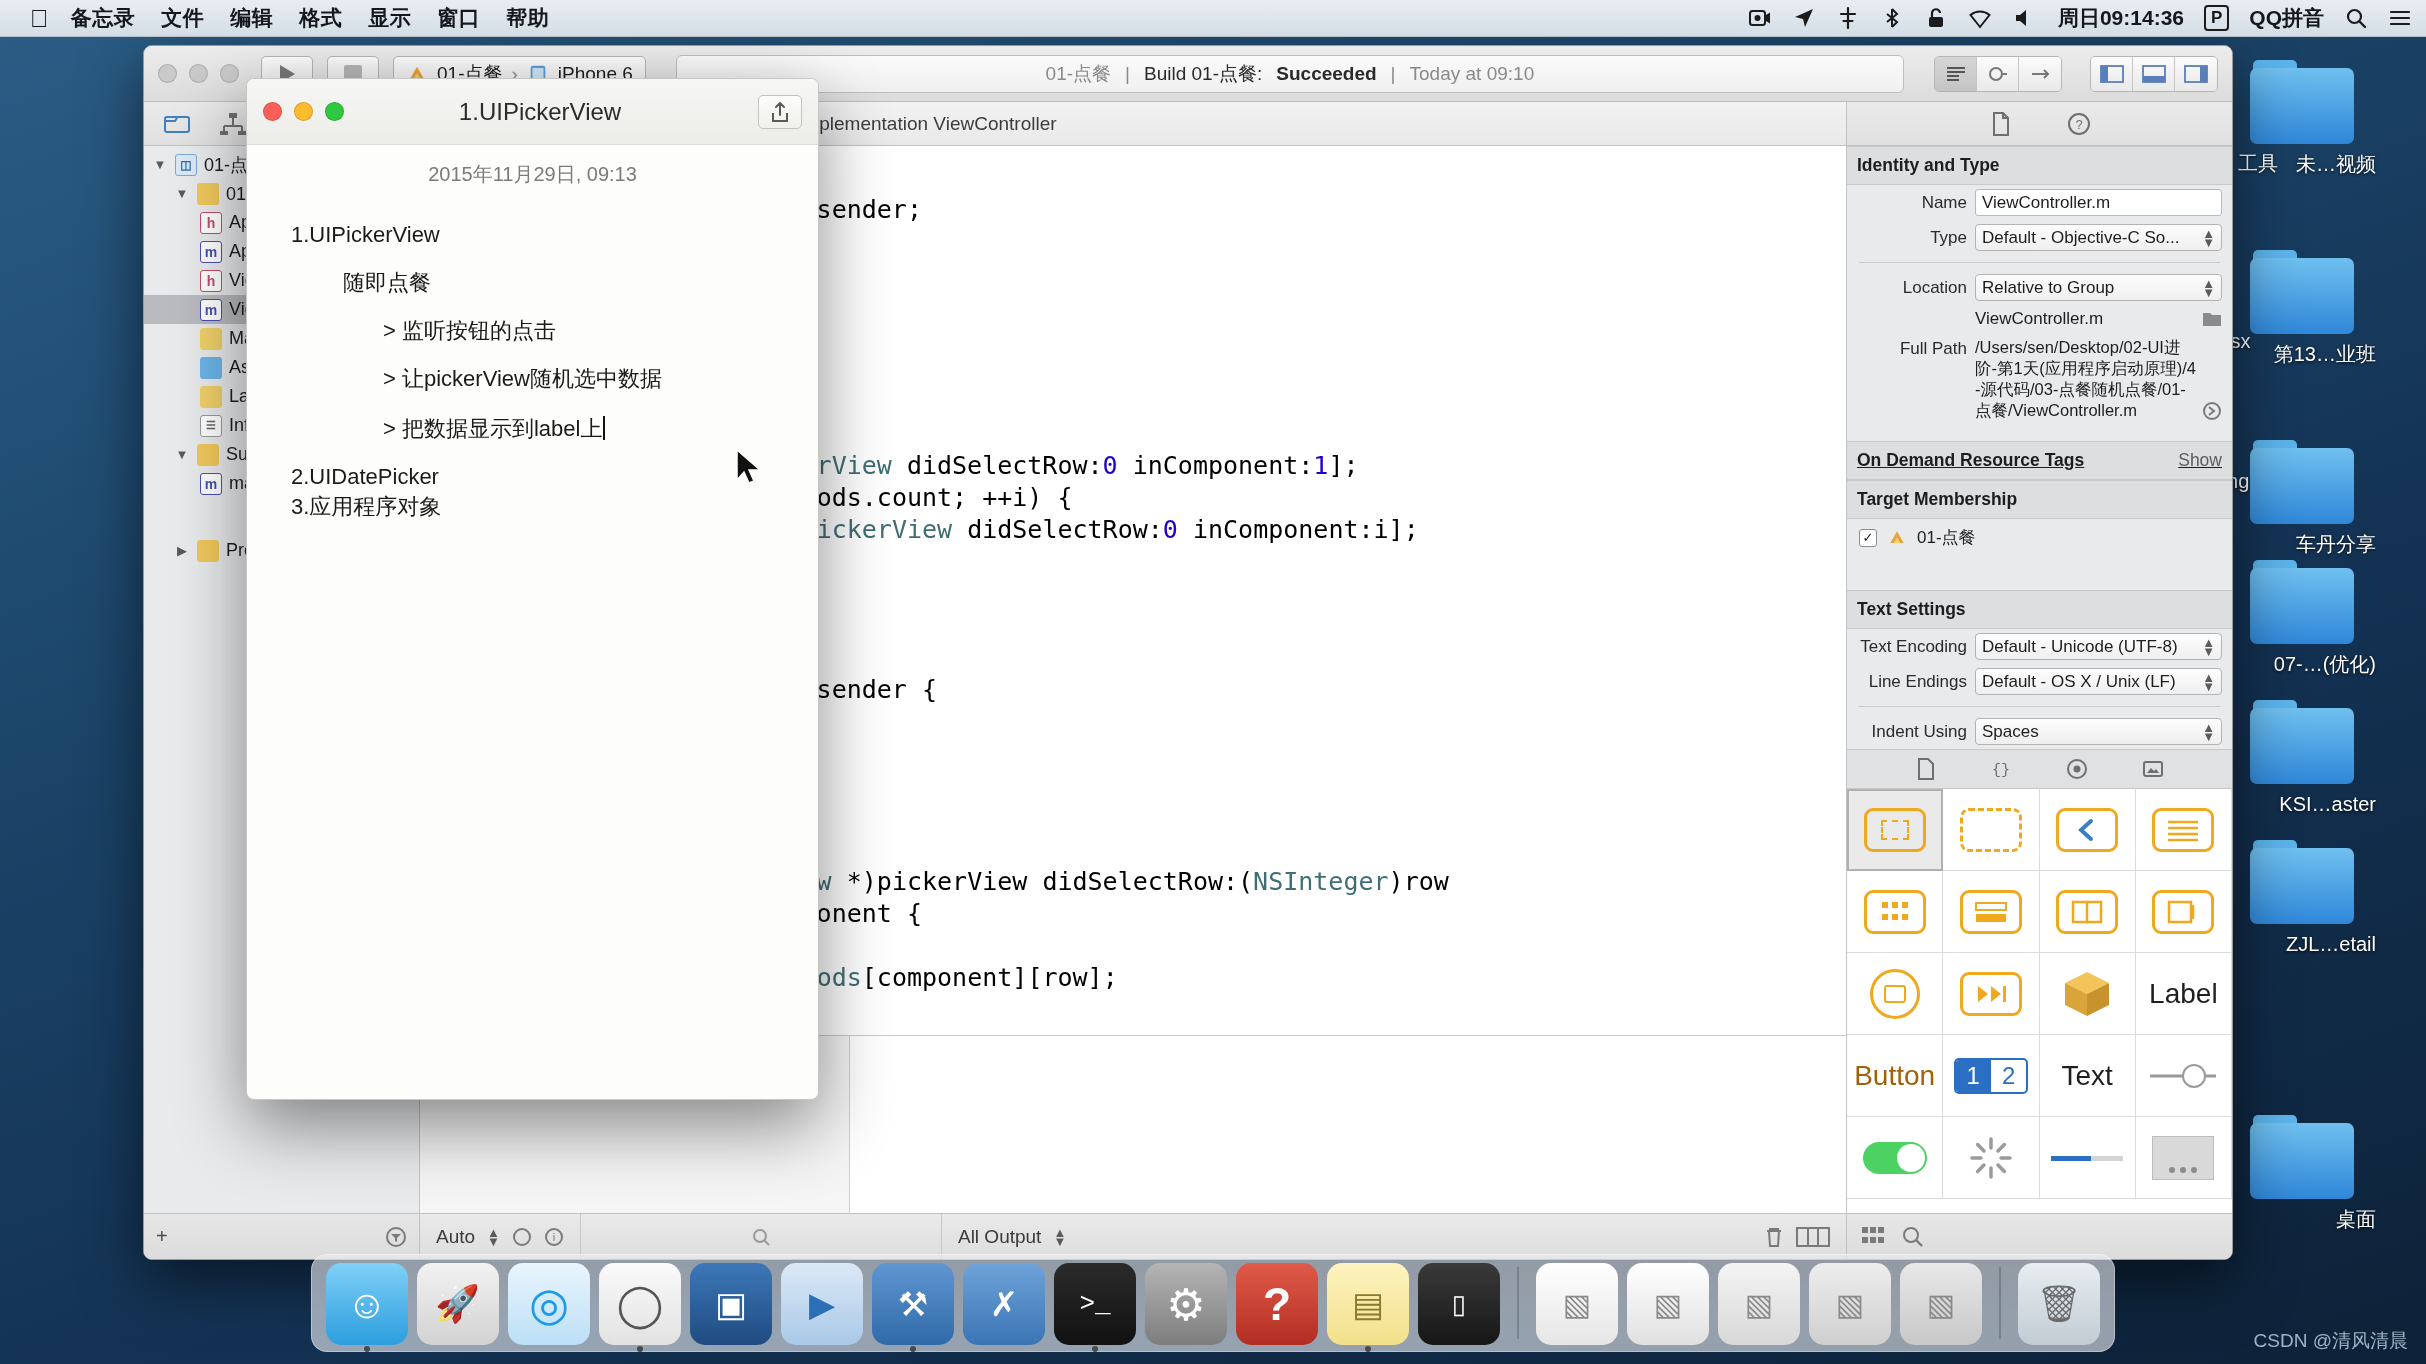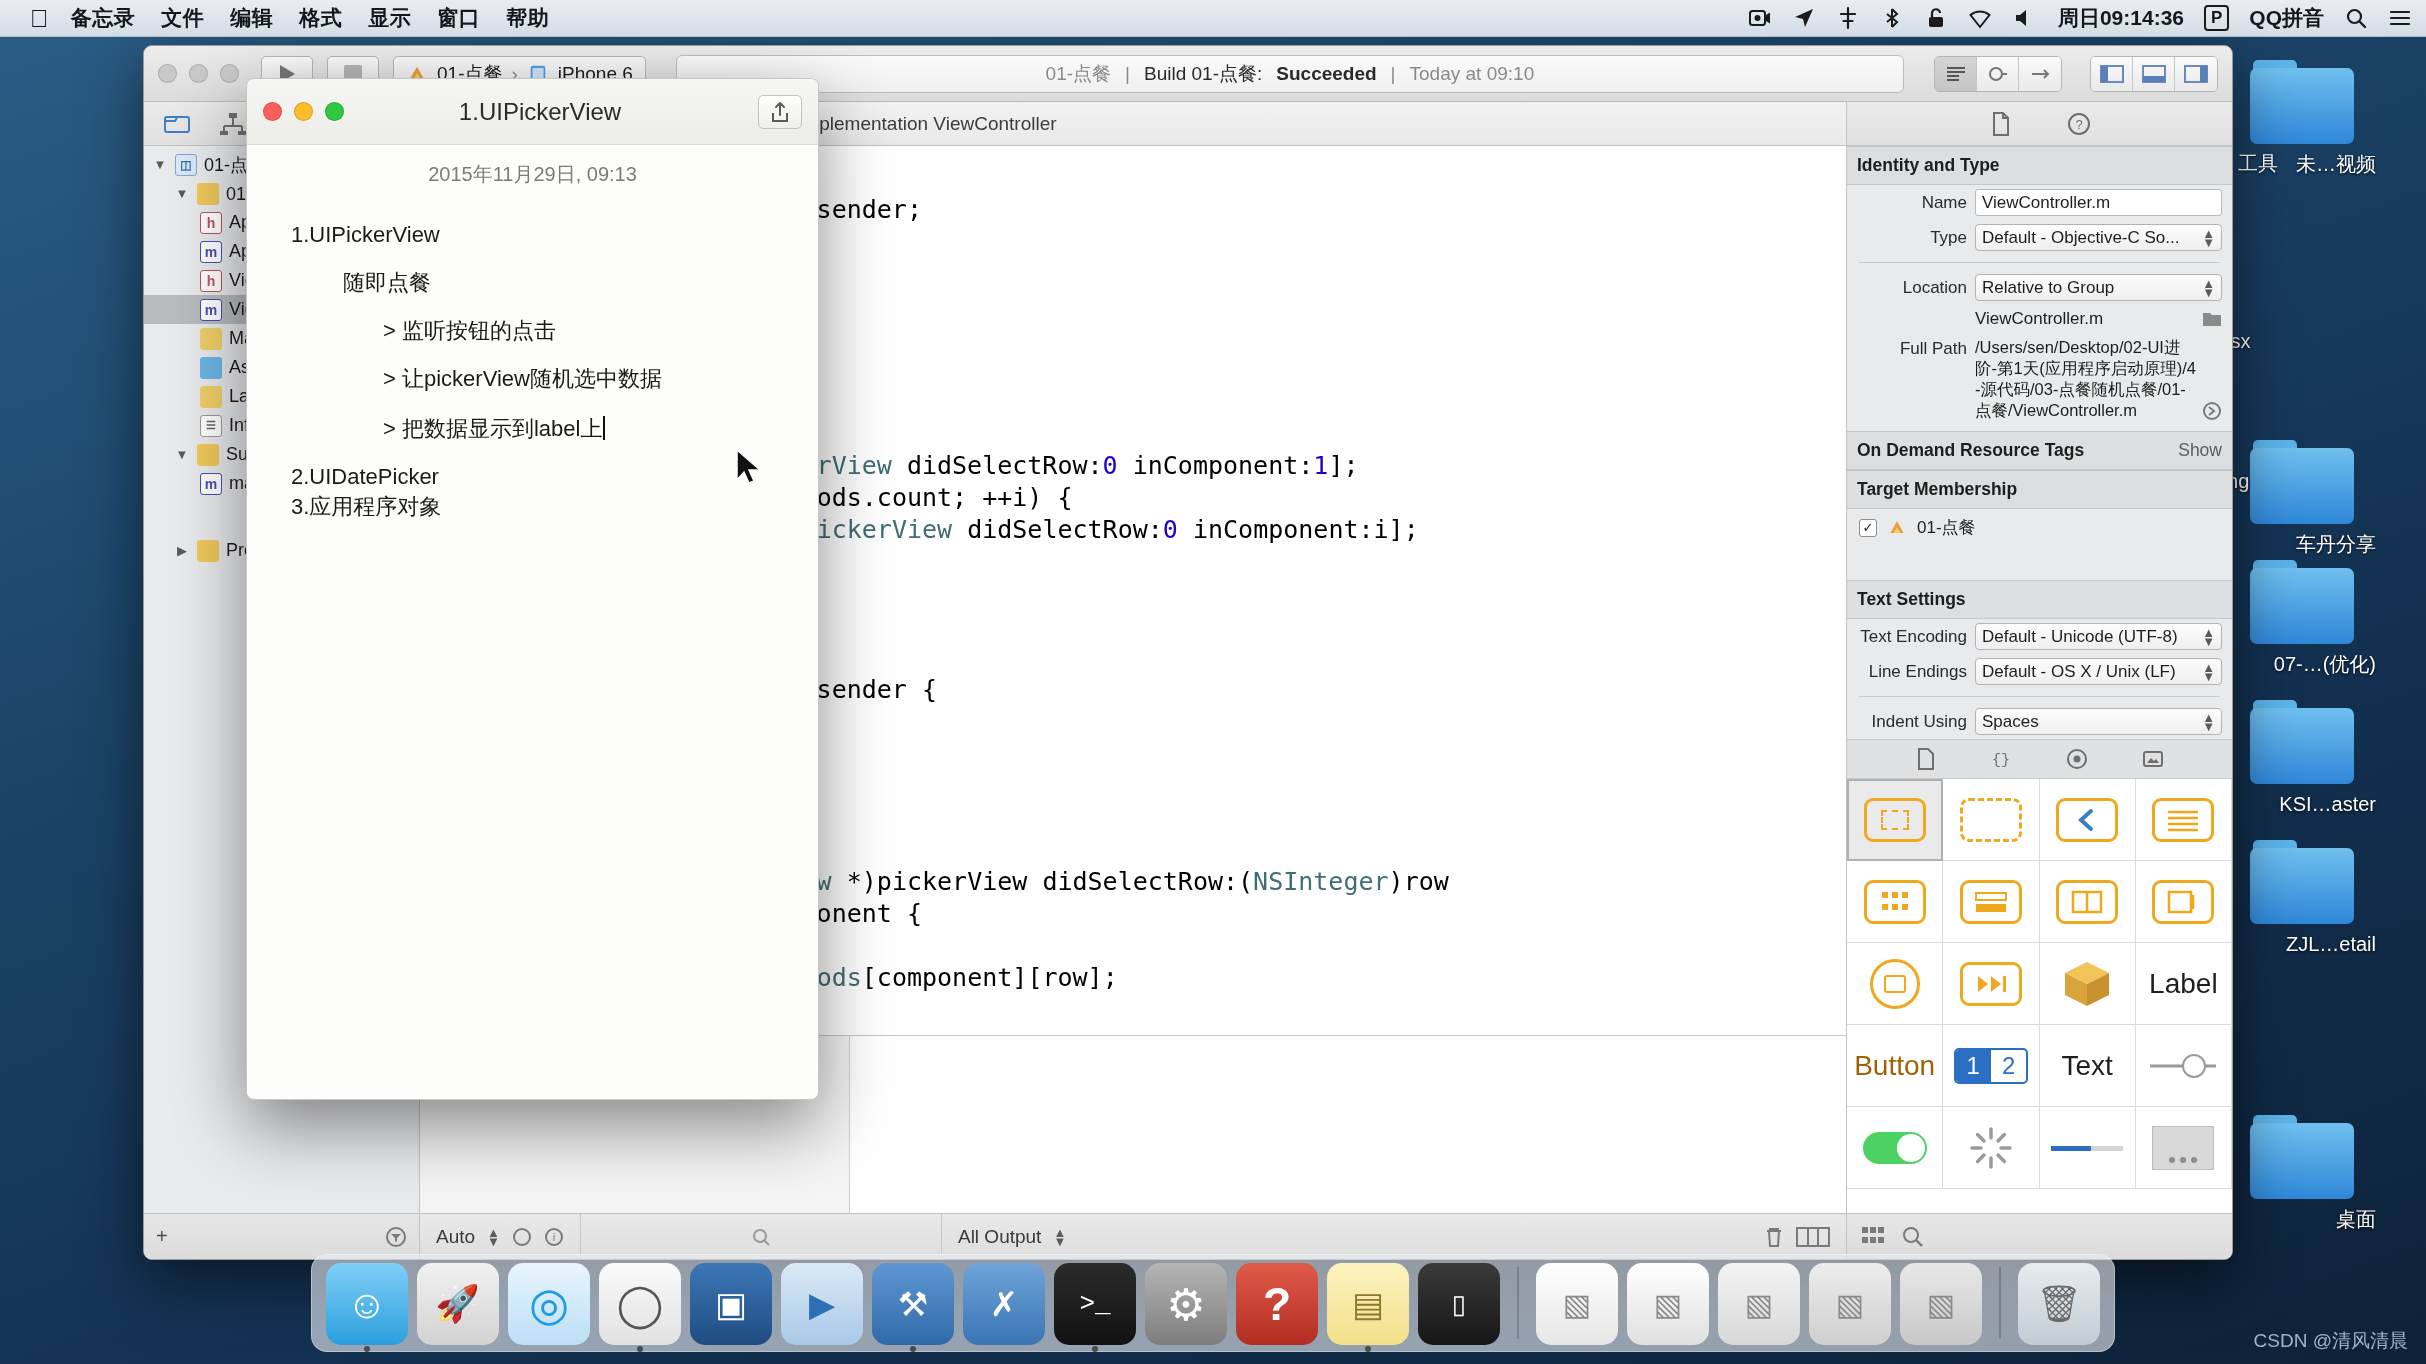--- a/index.html
+++ b/index.html
@@ -292,20 +292,29 @@
 
   <div class="dicon" style="left:2228px; top:60px;">
     <div class="glyph">
       <div class="folder-shape">
           <div class="tab"></div>
           <div class="back"></div>
         </div>
     </div>
     <div class="lbl">未…视频</div>
   </div>
+  <div class="dicon" style="left:2228px; top:250px;">
+    <div class="glyph">
+      <div class="folder-shape">
+          <div class="tab"></div>
+          <div class="back"></div>
+        </div>
+    </div>
+    <div class="lbl">第13…业班</div>
+  </div>
   <div class="dicon" style="left:2228px; top:440px;">
     <div class="glyph">
       <div class="folder-shape">
           <div class="tab"></div>
           <div class="back"></div>
         </div>
     </div>
     <div class="lbl">车丹分享</div>
   </div>
   <div class="dicon" style="left:2228px; top:560px;">
@@ -648,21 +657,21 @@
         <div class="frow" style="align-items:flex-start;">
           <div class="flab" style="padding-top:2px;">Full Path</div>
           <div class="fval" style="display:flex;align-items:flex-end;gap:6px;">
             <span class="pathtxt">/Users/sen/Desktop/02-UI进阶-第1天(应用程序启动原理)/4-源代码/03-点餐随机点餐/01-点餐/ViewController.m</span>
             <svg width="20" height="20" viewBox="0 0 20 20" style="flex-shrink:0;">
                 <circle cx="10" cy="10" r="8" fill="none" stroke="#7a7a7a" stroke-width="2"></circle>
                 <path d="M7 6l5 4-5 4" fill="none" stroke="#7a7a7a" stroke-width="2"></path>
               </svg>
           </div>
         </div>
-        <div class="ins-head" style="margin-top:6px;">
+        <div class="ins-head" style="margin-top:16px;text-decoration:underline;">
           <span>On Demand Resource Tags</span>
           <span class="show">Show</span>
         </div>
         <div class="ins-head">
           <span>Target Membership</span>
         </div>
         <div class="checkrow">
           <span class="cbox">✓</span>
           <svg width="22" height="20" viewBox="0 0 24 24">
               <path d="M4 18L12 4l8 14z" fill="#e8a33d"></path>

